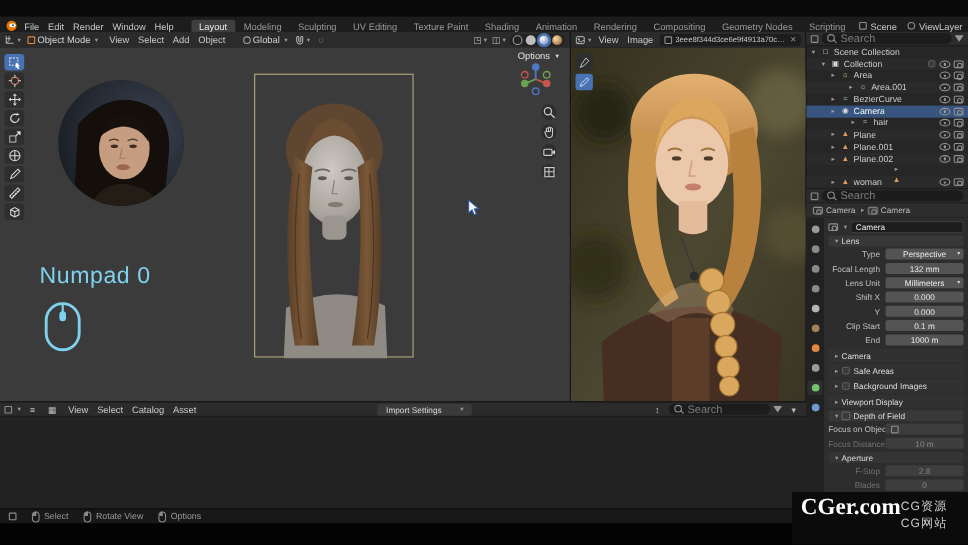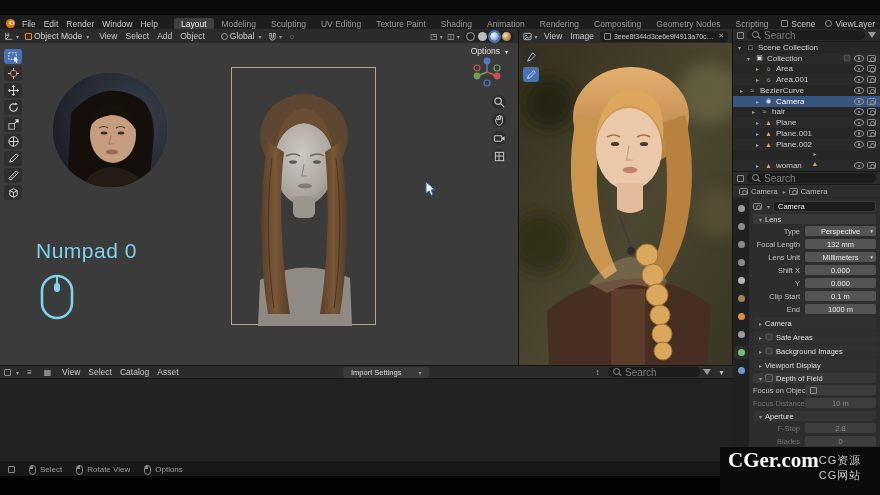--- a/index.html
+++ b/index.html
@@ -473,45 +473,45 @@
         <span class="i-camr"></span>
       </div>
       <div class="orow" style="padding-left: 21px;">
         <span class="disc">▸</span>
         <span class="oic" style="color: rgb(230, 210, 124);">☼</span>
         <span class="olab">Area</span>
         <span class="grow"></span>
         <span class="i-eye"></span>
         <span class="i-camr"></span>
       </div>
-      <div class="orow alt" style="padding-left: 21px;">
+      <div class="orow alt" style="padding-left: 37px;">
         <span class="disc">▸</span>
         <span class="oic" style="color: rgb(230, 210, 124);">☼</span>
         <span class="olab">Area.001</span>
         <span class="grow"></span>
         <span class="i-eye"></span>
         <span class="i-camr"></span>
       </div>
-      <div class="orow" style="padding-left: 5px;">
+      <div class="orow" style="padding-left: 21px;">
         <span class="disc">▸</span>
         <span class="oic" style="color: rgb(147, 200, 147);">≈</span>
         <span class="olab">BezierCurve</span>
         <span class="grow"></span>
         <span class="i-eye"></span>
         <span class="i-camr"></span>
       </div>
       <div class="orow sel" style="padding-left: 21px;">
         <span class="disc">▸</span>
         <span class="oic" style="color: rgb(216, 216, 216);">◉</span>
         <span class="olab">Camera</span>
         <span class="grow"></span>
         <span class="i-eye"></span>
         <span class="i-camr"></span>
       </div>
-      <div class="orow" style="padding-left: 17px;">
+      <div class="orow" style="padding-left: 39px;">
         <span class="disc">▸</span>
         <span class="oic" style="color: rgb(147, 200, 147);">≈</span>
         <span class="olab">hair</span>
         <span class="grow"></span>
         <span class="i-eye"></span>
         <span class="i-camr"></span>
       </div>
       <div class="orow alt" style="padding-left: 21px;">
         <span class="disc">▸</span>
         <span class="oic" style="color: rgb(221, 158, 92);">▲</span>

